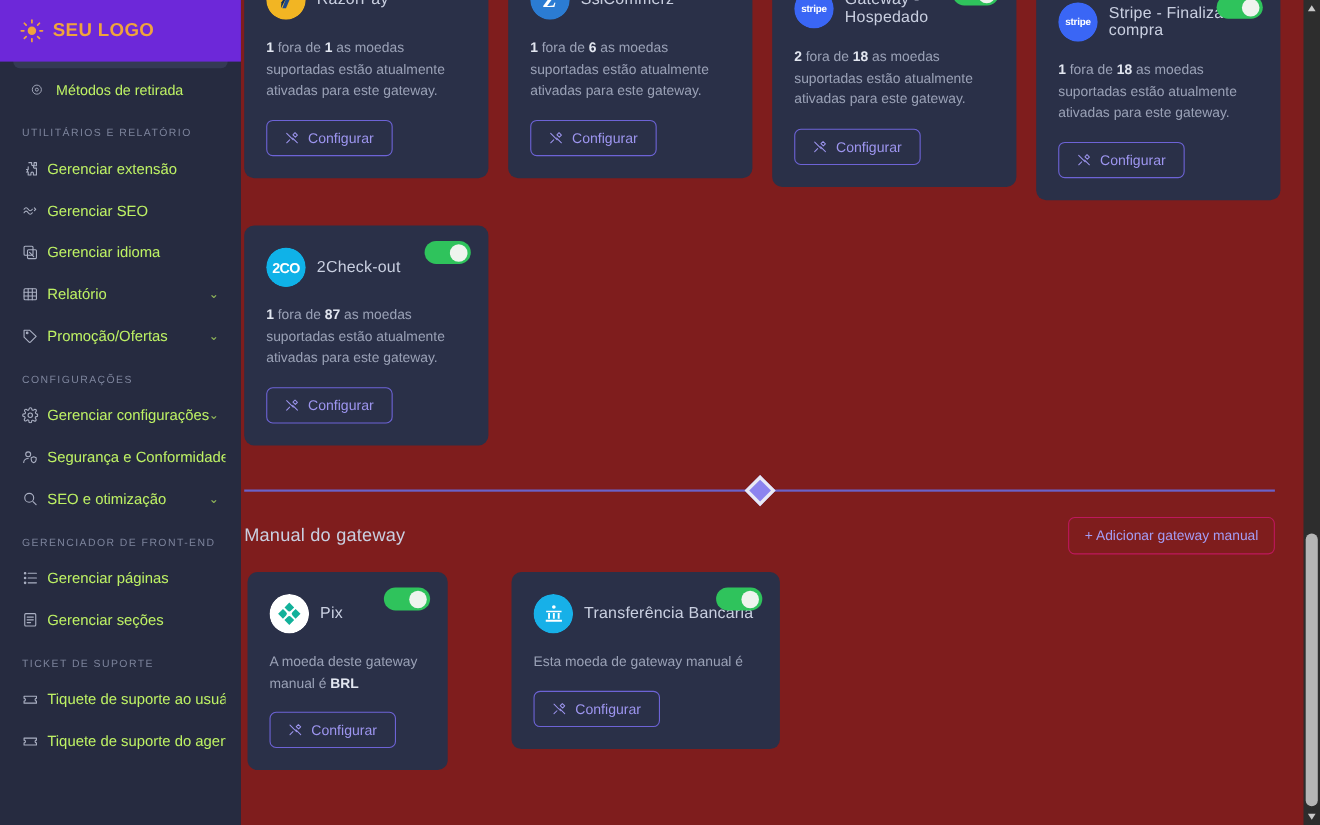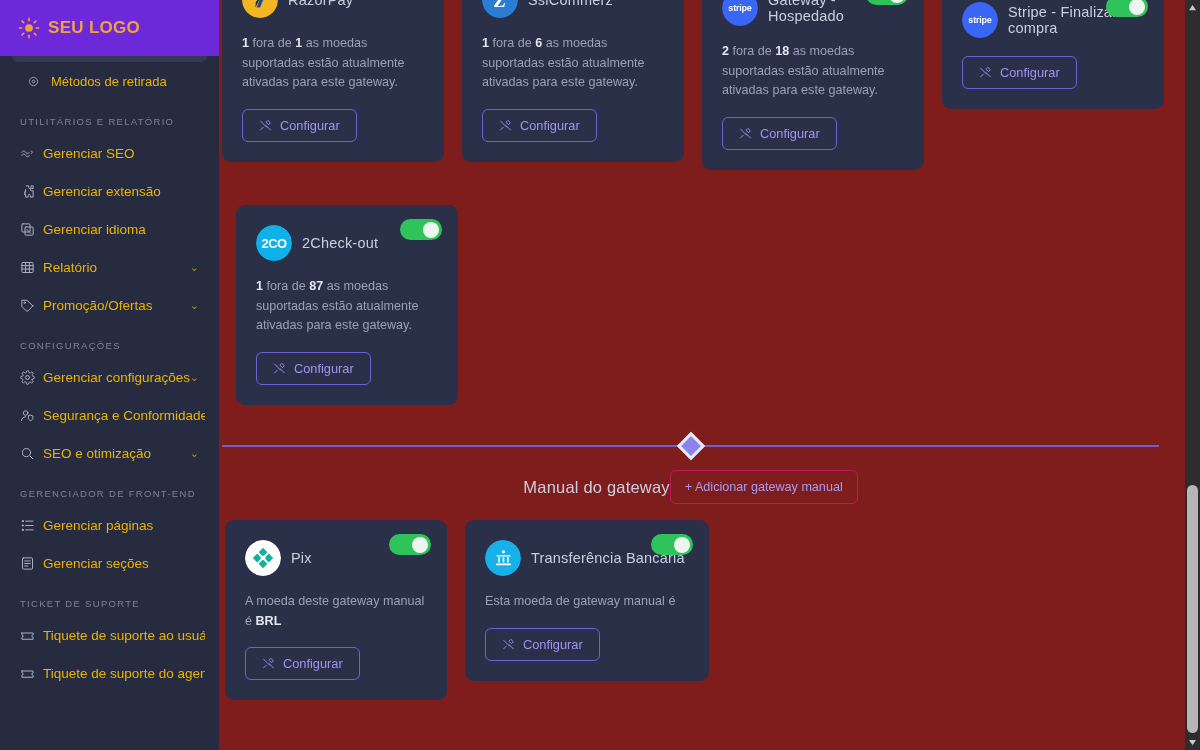--- a/index.html
+++ b/index.html
@@ -31,21 +31,21 @@
   .logo-text {
     font-size: 17px; font-weight: bold; letter-spacing: .3px;
     color: #f0a33c;
   }
   .nav-scroll { position: absolute; top: 44px; left: 0; right: 0; bottom: 0; }
 
   .nav-item {
     display: flex; align-items: center;
     height: 38px;
     padding: 0 14px 0 20px;
-    color: #eab308;
+    color: #bef264;
     font-size: 13.5px;
     white-space: nowrap;
     position: relative;
   }
   .nav-item .ic { width: 20px; flex: 0 0 20px; display:flex; align-items:center; justify-content:flex-start; opacity:.85;}
   .nav-item .lbl { margin-left: 3px; overflow: hidden; }
   .nav-item .chev { position: absolute; right: 20px; font-size: 11px; opacity:.7;}
   .nav-item.active {
     background: #343a54;
     border-radius: 6px;
@@ -117,21 +117,21 @@
   .divider-wrap { position: relative; height: 2px; margin: 0; }
   .divider-line { height: 2px; background: #6a62c9; width:100%; }
   .diamond {
     position:absolute; left:50%; top:50%;
     width: 20px; height: 20px;
     transform: translate(-50%,-50%) rotate(45deg);
     background: #8c83ef;
     border: 3px solid #e9eaf5;
   }
   .section-bar {
-    display:flex; align-items:center; justify-content:center;
+    display:flex; align-items:center; justify-content:space-between;
   }
   .section-title { font-size: 16.5px; color: #c9cfe0; letter-spacing:.2px;}
   .btn-add {
     border: 1px solid #be185d;
     color: #a49cf2;
     background: transparent;
     border-radius: 6px;
     padding: 9px 14px;
     font-size: 12.6px;
     font-family: inherit;
@@ -190,34 +190,34 @@
               <circle cx="12" cy="12" r="9"></circle>
               <circle cx="12" cy="12" r="3"></circle>
             </svg>
           </span>
           <span class="lbl">Métodos de retirada</span>
         </div>
         <div class="sec-title">Utilitários e relatório</div>
         <div class="nav-item">
           <span class="ic">
             <svg viewBox="0 0 24 24" width="15" height="15" fill="none" stroke="#c2c8da" stroke-width="1.6" stroke-linecap="round" stroke-linejoin="round">
+              <path d="M10 3h4v2.5a1.8 1.8 0 103.6 0V3H21v4.4h-2.5a1.8 1.8 0 100 3.6H21V21h-4.4v-2.5a1.8 1.8 0 10-3.6 0V21H9v-4.4H6.5a1.8 1.8 0 100-3.6H9V9"></path>
+            </svg>
+          </span>
+          <span class="lbl">Gerenciar extensão</span>
+        </div>
+        <div class="nav-item">
+          <span class="ic">
+            <svg viewBox="0 0 24 24" width="15" height="15" fill="none" stroke="#c2c8da" stroke-width="1.6" stroke-linecap="round" stroke-linejoin="round">
               <path d="M3 15c2-3 4-3 6 0s4 3 6 0"></path>
               <path d="M3 10c2-3 4-3 6 0s4 3 6 0"></path>
               <path d="M18 8l2 2-2 2"></path>
             </svg>
           </span>
           <span class="lbl">Gerenciar SEO</span>
-        </div>
-        <div class="nav-item">
-          <span class="ic">
-            <svg viewBox="0 0 24 24" width="15" height="15" fill="none" stroke="#c2c8da" stroke-width="1.6" stroke-linecap="round" stroke-linejoin="round">
-              <path d="M10 3h4v2.5a1.8 1.8 0 103.6 0V3H21v4.4h-2.5a1.8 1.8 0 100 3.6H21V21h-4.4v-2.5a1.8 1.8 0 10-3.6 0V21H9v-4.4H6.5a1.8 1.8 0 100-3.6H9V9"></path>
-            </svg>
-          </span>
-          <span class="lbl">Gerenciar extensão</span>
         </div>
         <div class="nav-item">
           <span class="ic">
             <svg viewBox="0 0 24 24" width="15" height="15" fill="none" stroke="#c2c8da" stroke-width="1.6" stroke-linecap="round" stroke-linejoin="round">
               <rect x="3" y="3" width="13" height="13" rx="1.5"></rect>
               <rect x="8" y="8" width="13" height="13" rx="1.5"></rect>
               <path d="M11 12l6 6"></path>
             </svg>
           </span>
           <span class="lbl">Gerenciar idioma</span>
@@ -376,32 +376,32 @@
               </span>
               <span>Configurar</span>
             </button></div>
           <div class="card" style="position: absolute; left: 723px; top: -18px; width: 222px;"><div class="toggle"></div><div class="card-head">
               <span class="gw-logo">
                 <div style="width:36px;height:36px;border-radius:50%;background:#3a66f5;display:flex;align-items:center;justify-content:center;">
                   <span style="color:#fff;font-weight:bold;font-size:9px;letter-spacing:-0.2px;">stripe</span>
                 </div>
               </span>
               <span class="gw-name">Stripe - Finalizar compra</span>
-            </div><button class="btn-config">
-              <span>
-                <svg viewBox="0 0 24 24" width="13" height="13" fill="none" stroke="currentColor" stroke-width="1.7" stroke-linecap="round" stroke-linejoin="round">
-                  <path d="M3 4l11 11"></path>
-                  <path d="M17 3l4 4-3.5 3.5-4-4z"></path>
-                  <path d="M21 20l-8-8"></path>
-                  <path d="M3 20l5-5"></path>
-                </svg>
-              </span>
-              <span>Configurar</span>
-            </button></div>
-          <div class="card" style="position: absolute; left: 3px; top: 205px; width: 222px; margin-left: 14px;"><div class="toggle"></div><div class="card-head">
+            </div><div class="card-desc"><b>1</b><span> fora de </span><b>18</b><span> as moedas suportadas estão atualmente ativadas para este gateway.</span></div><button class="btn-config">
+              <span>
+                <svg viewBox="0 0 24 24" width="13" height="13" fill="none" stroke="currentColor" stroke-width="1.7" stroke-linecap="round" stroke-linejoin="round">
+                  <path d="M3 4l11 11"></path>
+                  <path d="M17 3l4 4-3.5 3.5-4-4z"></path>
+                  <path d="M21 20l-8-8"></path>
+                  <path d="M3 20l5-5"></path>
+                </svg>
+              </span>
+              <span>Configurar</span>
+            </button></div>
+          <div class="card" style="position: absolute; left: 3px; top: 205px; width: 222px;"><div class="toggle"></div><div class="card-head">
               <span class="gw-logo">
                 <div style="width:36px;height:36px;border-radius:50%;background:#0fb2e8;display:flex;align-items:center;justify-content:center;">
                   <span style="color:#fff;font-weight:bold;font-size:13px;letter-spacing:-0.6px;">2CO</span>
                 </div>
               </span>
               <span class="gw-name">2Check-out</span>
             </div><div class="card-desc"><b>1</b><span> fora de </span><b>87</b><span> as moedas suportadas estão atualmente ativadas para este gateway.</span></div><button class="btn-config">
               <span>
                 <svg viewBox="0 0 24 24" width="13" height="13" fill="none" stroke="currentColor" stroke-width="1.7" stroke-linecap="round" stroke-linejoin="round">
                   <path d="M3 4l11 11"></path>
@@ -420,21 +420,21 @@
           <div class="diamond"></div>
         </div>
       </div>
 
       <div class="section-bar" style="position:absolute; left:3px; top:470px; width:937px;">
         <div class="section-title">Manual do gateway</div>
         <button class="btn-add">+ Adicionar gateway manual</button>
       </div>
 
       <div id="manual-grid" style="position:absolute; left:3px; top:520px; width:937px;">
-          <div class="card" style="position: absolute; left: 3px; top: 0px; width: 222px;"><div class="toggle"></div><div class="card-head">
+          <div class="card" style="position: absolute; left: 3px; top: 0px; width: 182px;"><div class="toggle"></div><div class="card-head">
               <span class="gw-logo">
                 <div style="width:36px;height:36px;border-radius:50%;background:#ffffff;display:flex;align-items:center;justify-content:center;">
                   <svg viewBox="0 0 24 24" width="26" height="26">
                     <g fill="#12b19a">
                       <path d="M12 2.6l4.1 4.1-2.6 2.6a2.1 2.1 0 01-3 0L8 6.7z"></path>
                       <path d="M12 21.4l-4.1-4.1 2.6-2.6a2.1 2.1 0 013 0l2.6 2.6z"></path>
                       <path d="M2.6 12l4.1-4.1 2.6 2.6a2.1 2.1 0 010 3l-2.6 2.6z"></path>
                       <path d="M21.4 12l-4.1 4.1-2.6-2.6a2.1 2.1 0 010-3l2.6-2.6z"></path>
                     </g>
                   </svg>

